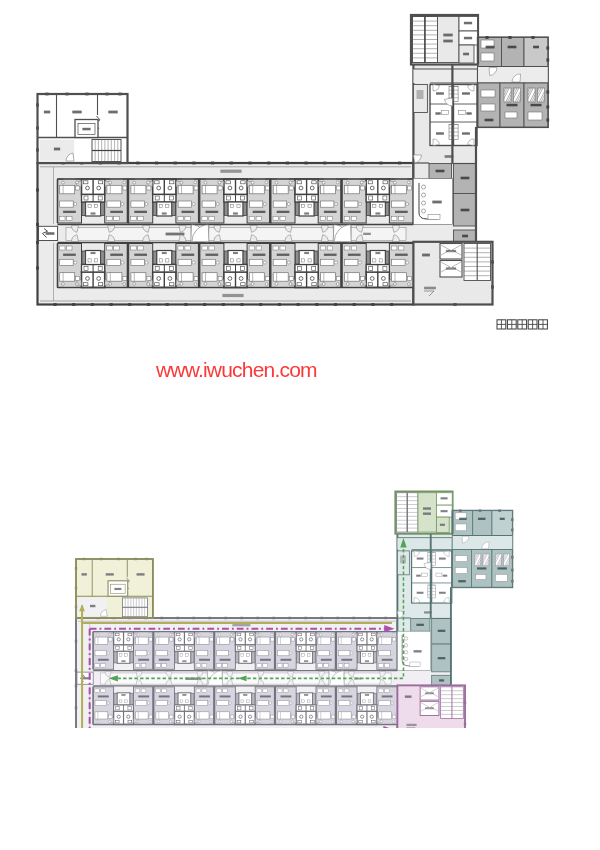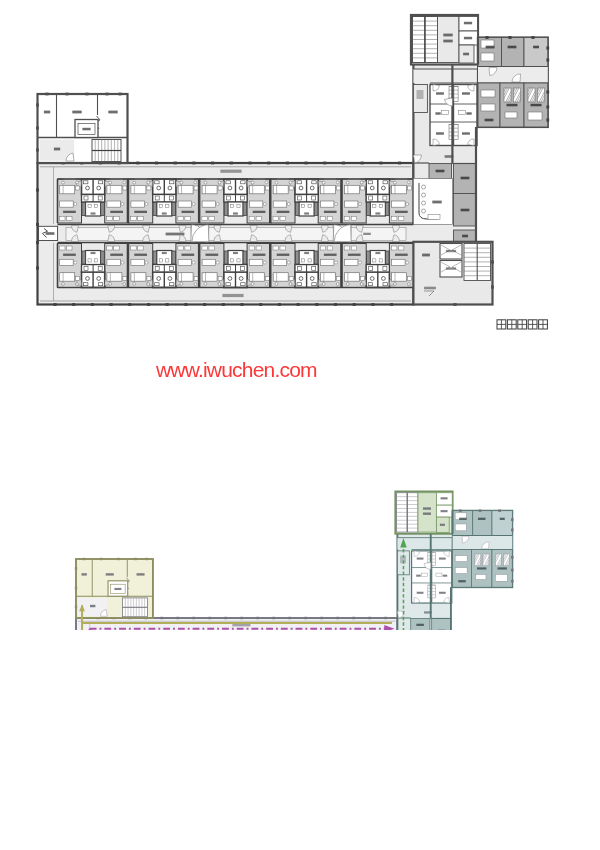--- a/index.html
+++ b/index.html
@@ -1,16 +1,16 @@
 <!DOCTYPE html>
 <html><head>
 <meta charset="utf-8">
 <style>
 html,body{margin:0;padding:0;background:#ffffff;}
-#page{width:600px;height:630px;position:relative;overflow:hidden;background:#bef264;}
+#page{width:600px;height:728px;position:relative;overflow:hidden;background:#bef264;}
 </style>
 </head>
 <body>
 <div id="page">
 <svg width="600" height="850" viewBox="0 0 600 850">
 
 <rect x="0" y="0" width="600" height="850" fill="#ffffff"></rect>
 
 <g>
 

